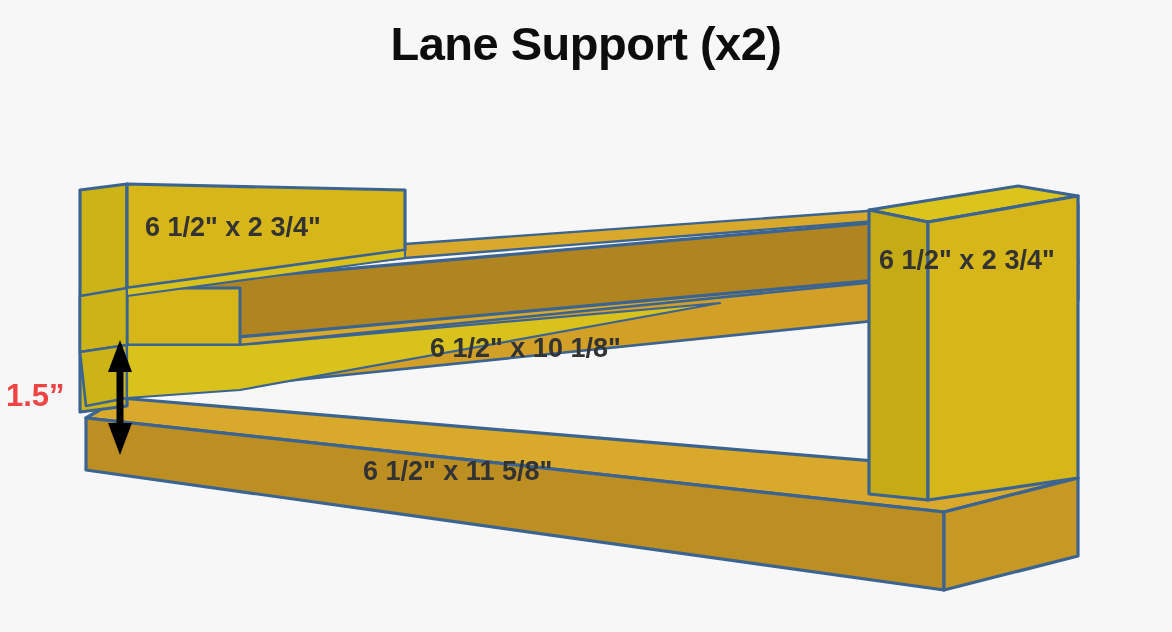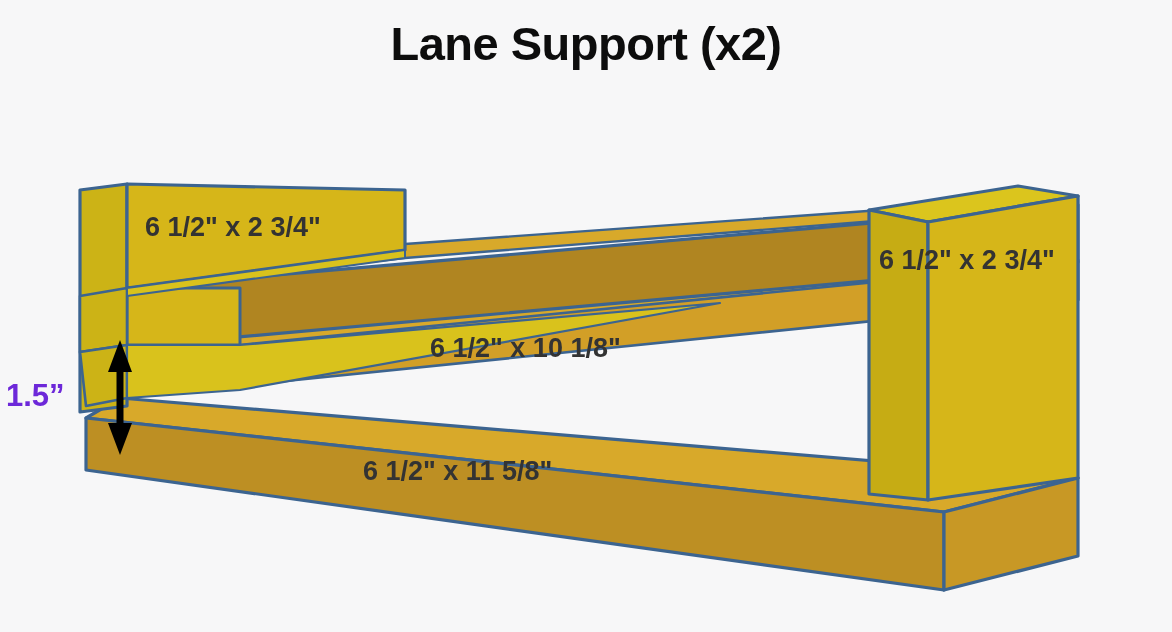--- a/index.html
+++ b/index.html
@@ -45,21 +45,21 @@
     color: #333333;
     white-space: nowrap;
   }
   .dim-label.small {
     font-size: 30px;
   }
   #label-left-post  { left: 145px; top: 212px; }
   #label-right-post { left: 879px; top: 245px; }
   #label-mid-board  { left: 430px; top: 333px; }
   #label-bot-board  { left: 363px; top: 456px; }
-  #label-thickness  { left: 6px;  top: 378px; font-size: 31px; color: #6d28d9; }
+  #label-thickness  { left: 6px;  top: 378px; font-size: 31px; color: #ef4444; }
 </style>
 </head>
 <body>
 
 <div id="stage">
 
   <div id="title">Lane Support (x2)</div>
 
   <svg id="drawing" width="1172" height="632" viewBox="0 0 1172 632">
 

